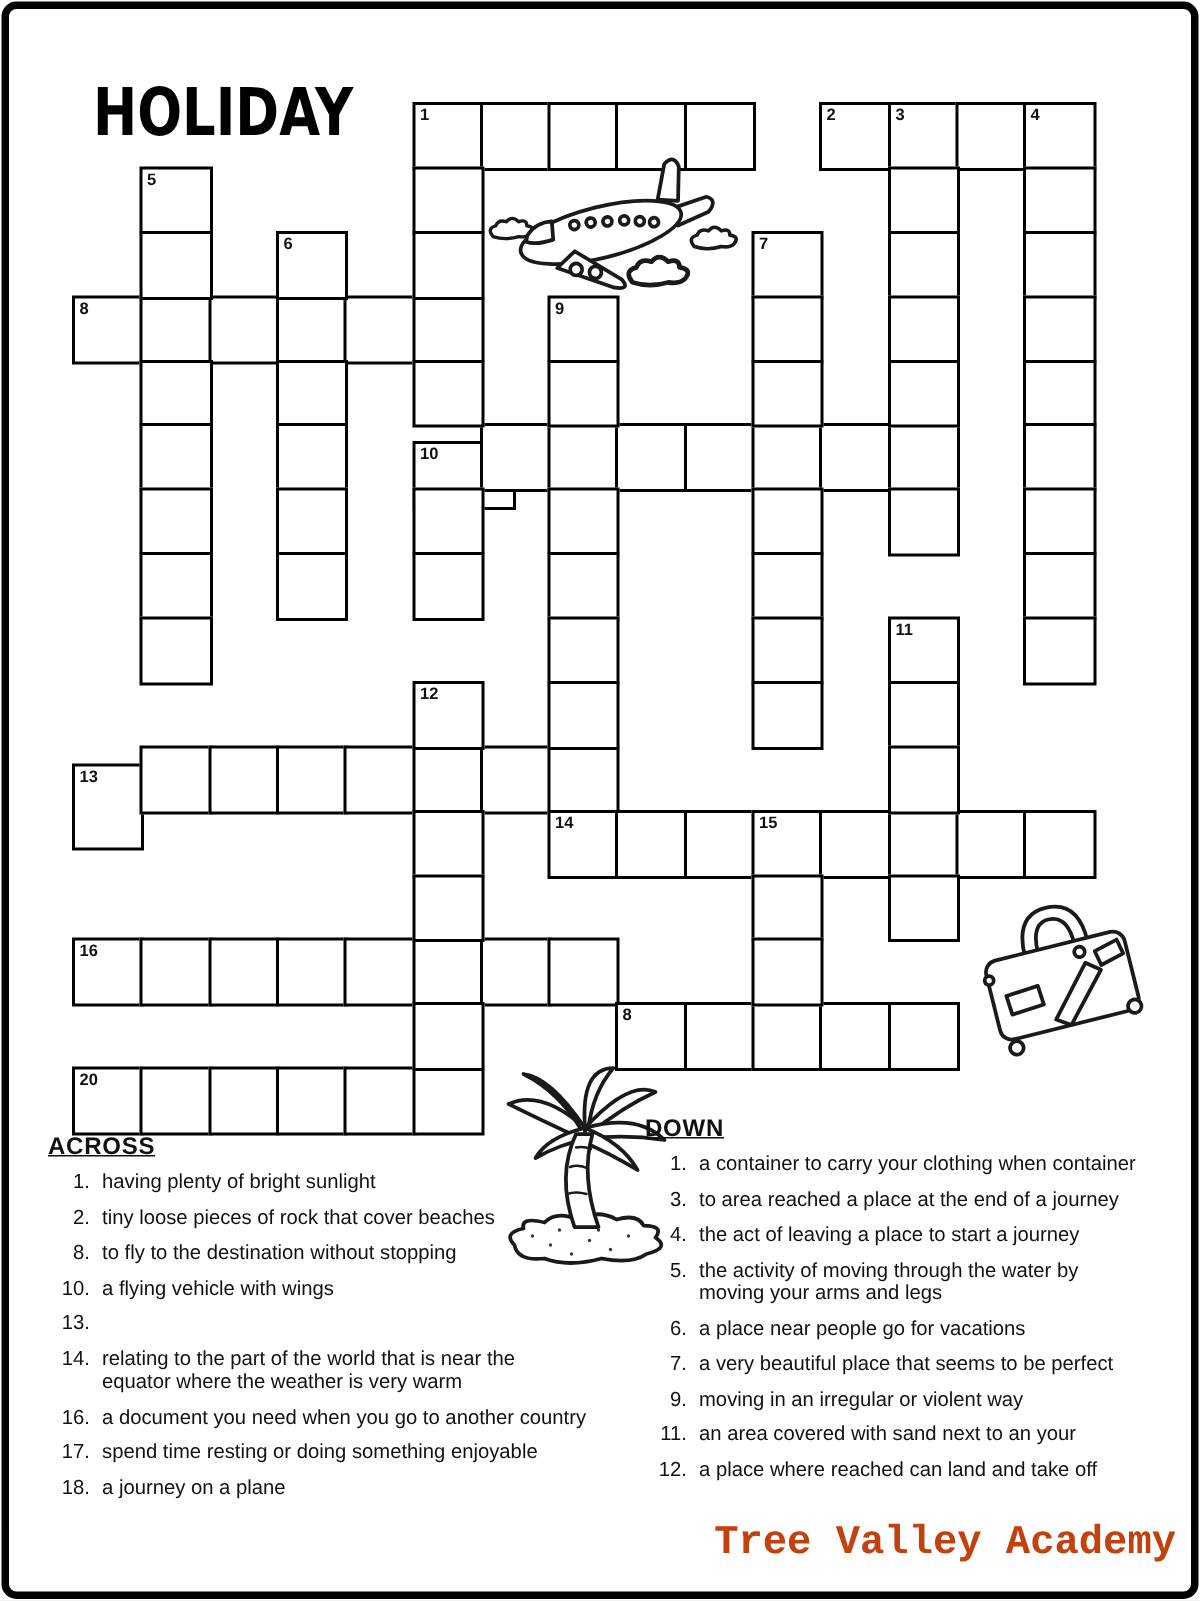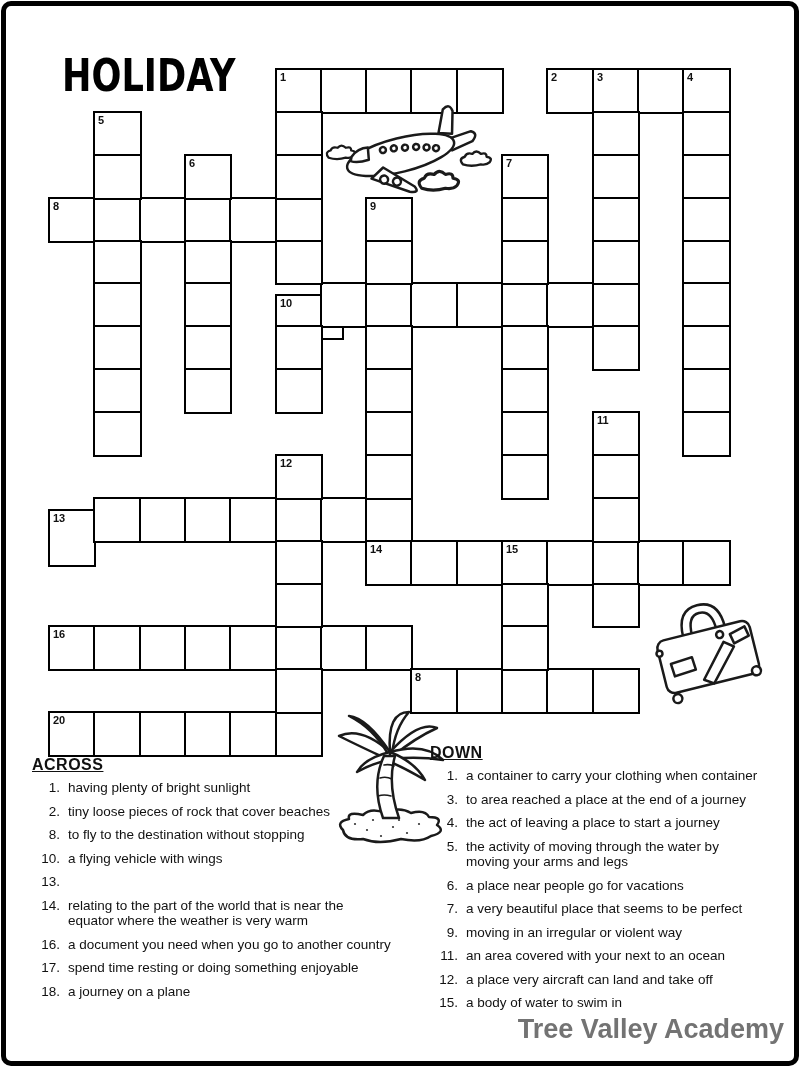--- a/index.html
+++ b/index.html
@@ -316,27 +316,23 @@
         <div class="clue">
           <span class="cluenum">7.</span>
           <span class="cluetext">a very beautiful place that seems to be perfect</span>
         </div>
         <div class="clue">
           <span class="cluenum">9.</span>
           <span class="cluetext">moving in an irregular or violent way</span>
         </div>
         <div class="clue">
           <span class="cluenum">11.</span>
-          <span class="cluetext">an area covered with your next to an ocean</span>
+          <span class="cluetext">an area covered with sand next to an your</span>
         </div>
         <div class="clue">
           <span class="cluenum">12.</span>
-          <span class="cluetext">a place very aircraft can land and take off</span>
-        </div>
-        <div class="clue">
-          <span class="cluenum">15.</span>
-          <span class="cluetext">a body of water to swim in</span>
+          <span class="cluetext">a place where reached can land and take off</span>
         </div>
       </div>
   </div>
 
-  <div id="footer" style="color: #737373;">Tree Valley Academy</div>
+  <div id="footer" style="color: #c2410c; font-family: Liberation Mono, monospace;">Tree Valley Academy</div>
 </div>
 
 </body></html>

